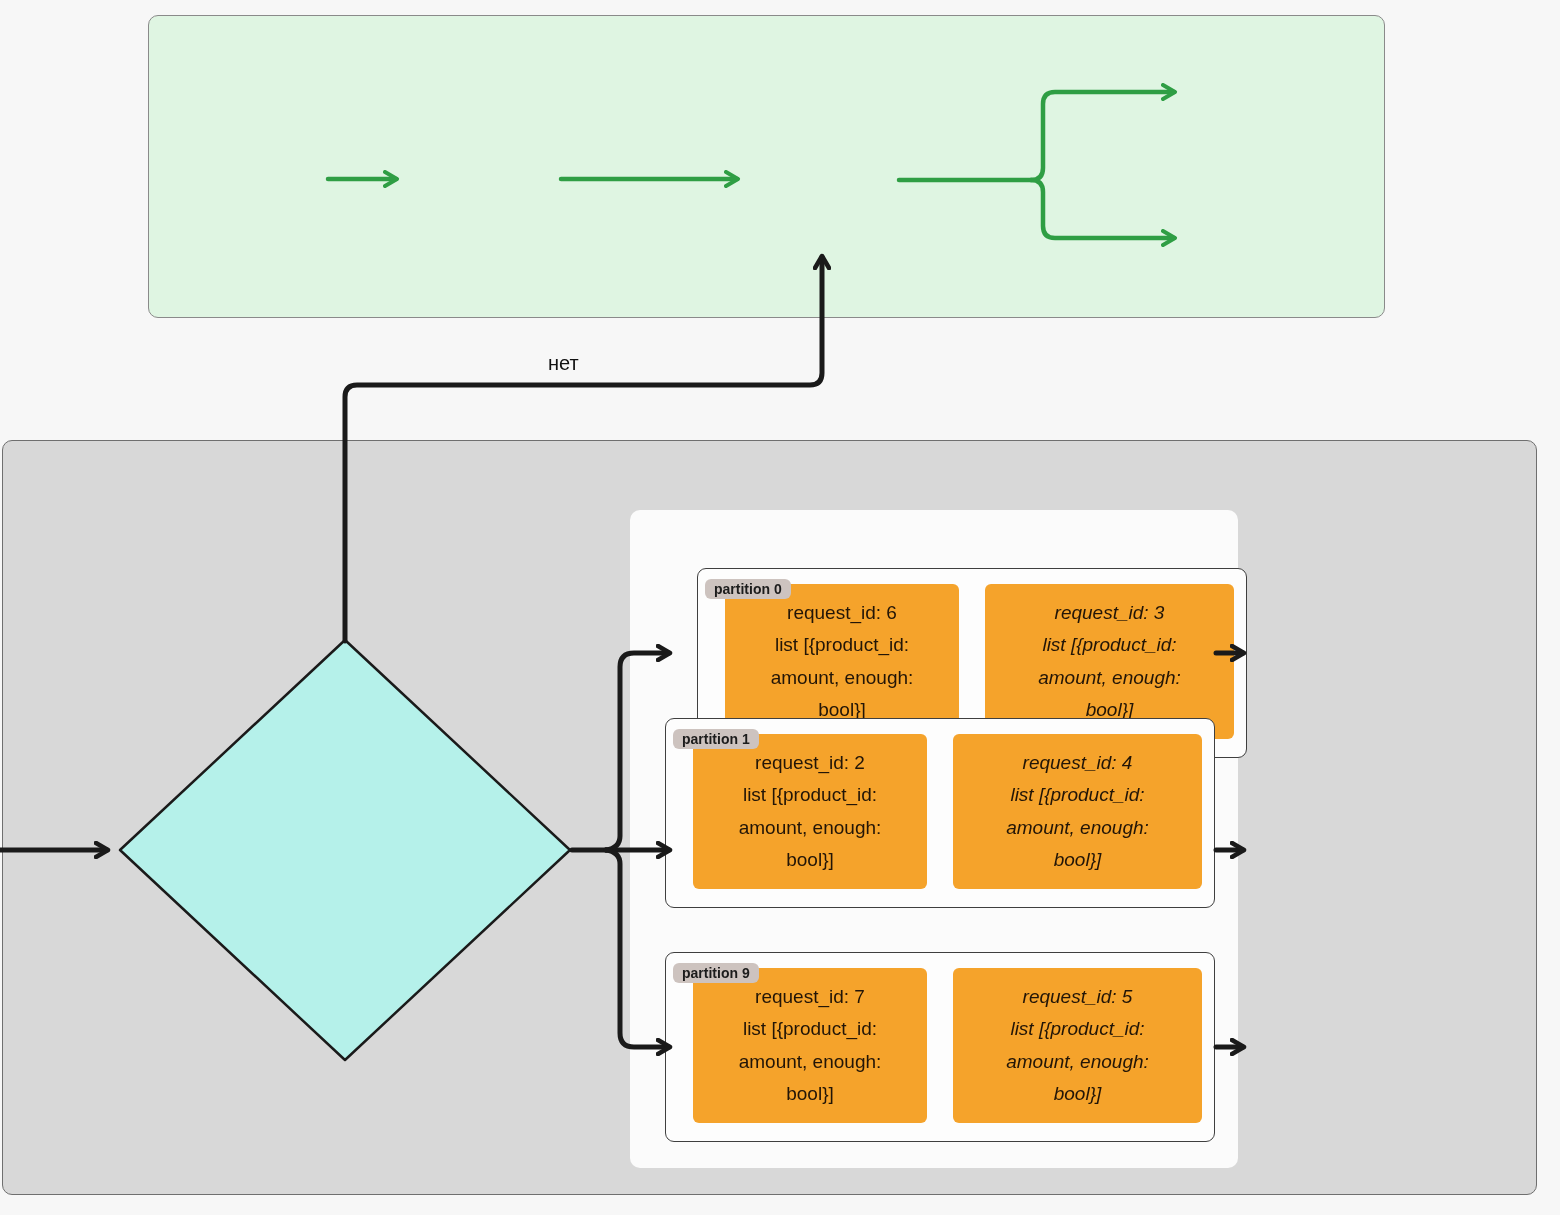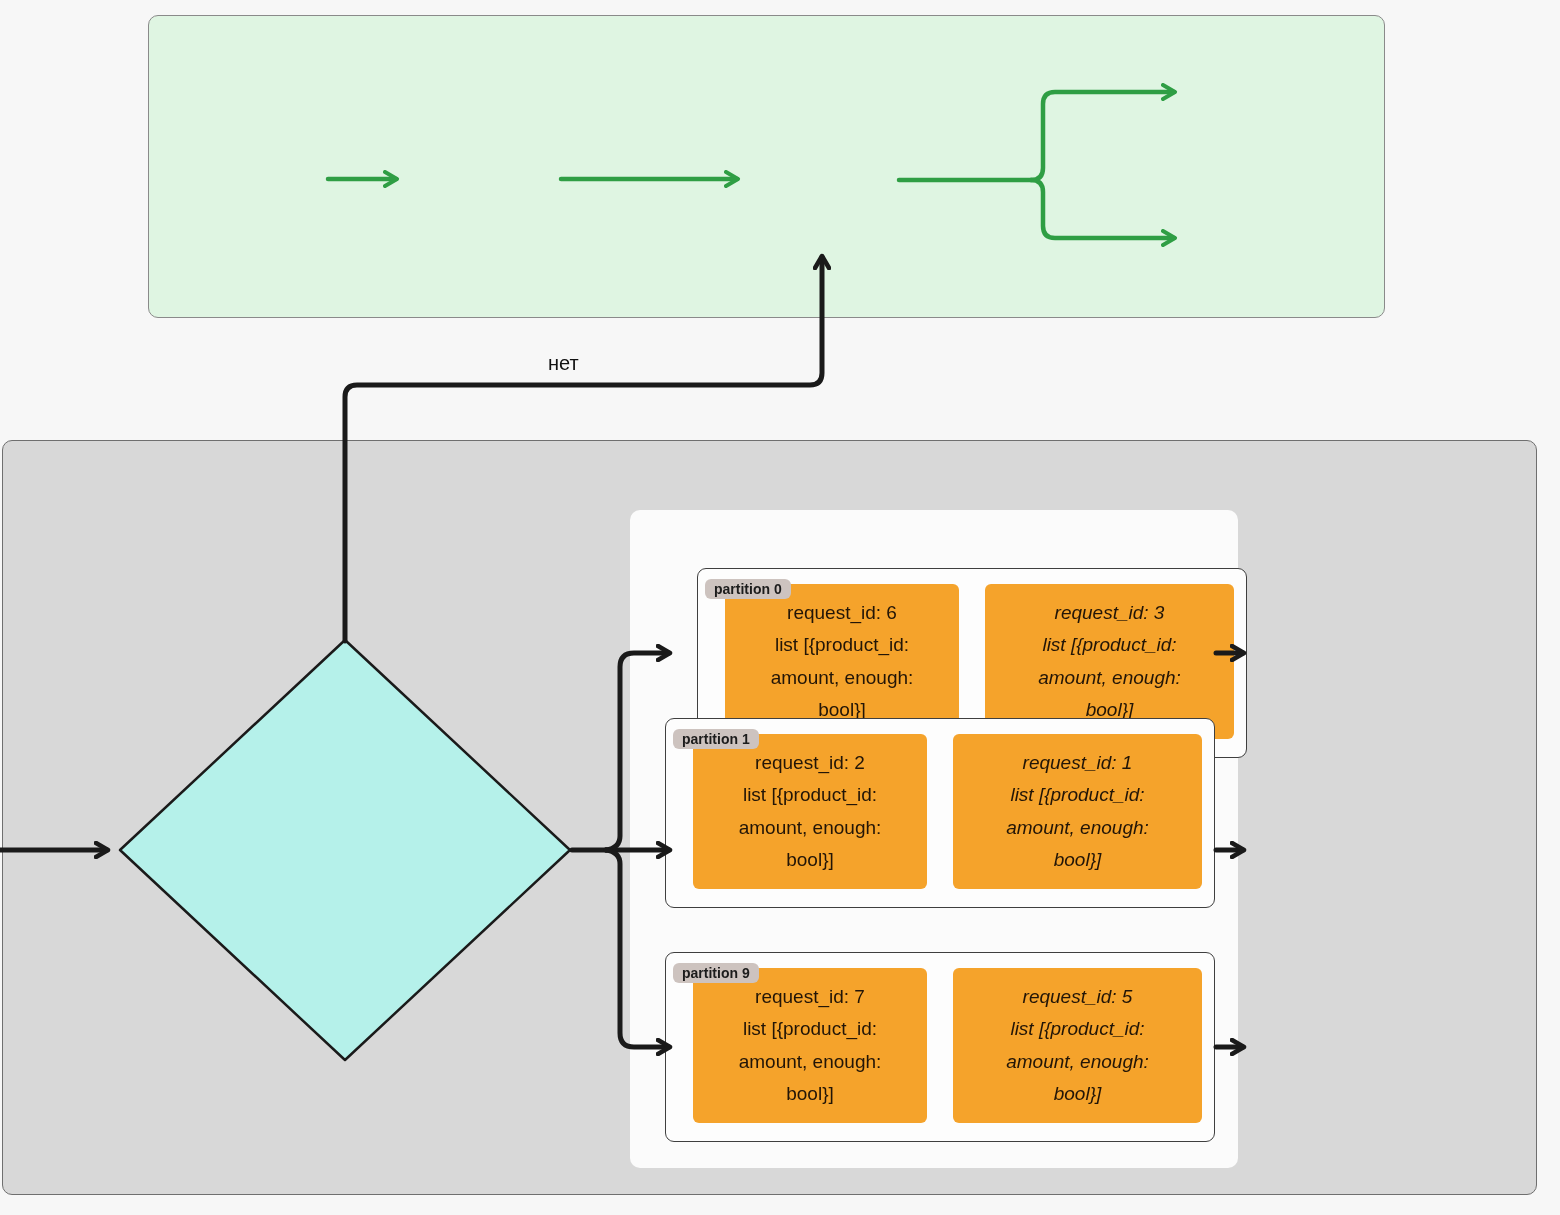--- a/index.html
+++ b/index.html
@@ -63,21 +63,21 @@
 list [{product_id:
 amount, enough:
 bool}]</div>
   </div>
   <div class="abs partition layer1" id="partition-1">
     <span class="abs badge pbadge">partition 1</span>
     <div class="abs node orange msgA">request_id: 2
 list [{product_id:
 amount, enough:
 bool}]</div>
-    <div class="abs node orange msgB">request_id: 1
+    <div class="abs node orange msgB">request_id: 4
 list [{product_id:
 amount, enough:
 bool}]</div>
   </div>
   <div class="abs partition layer1" id="partition-2">
     <span class="abs badge pbadge">partition 9</span>
     <div class="abs node orange msgA">request_id: 7
 list [{product_id:
 amount, enough:
 bool}]</div>

